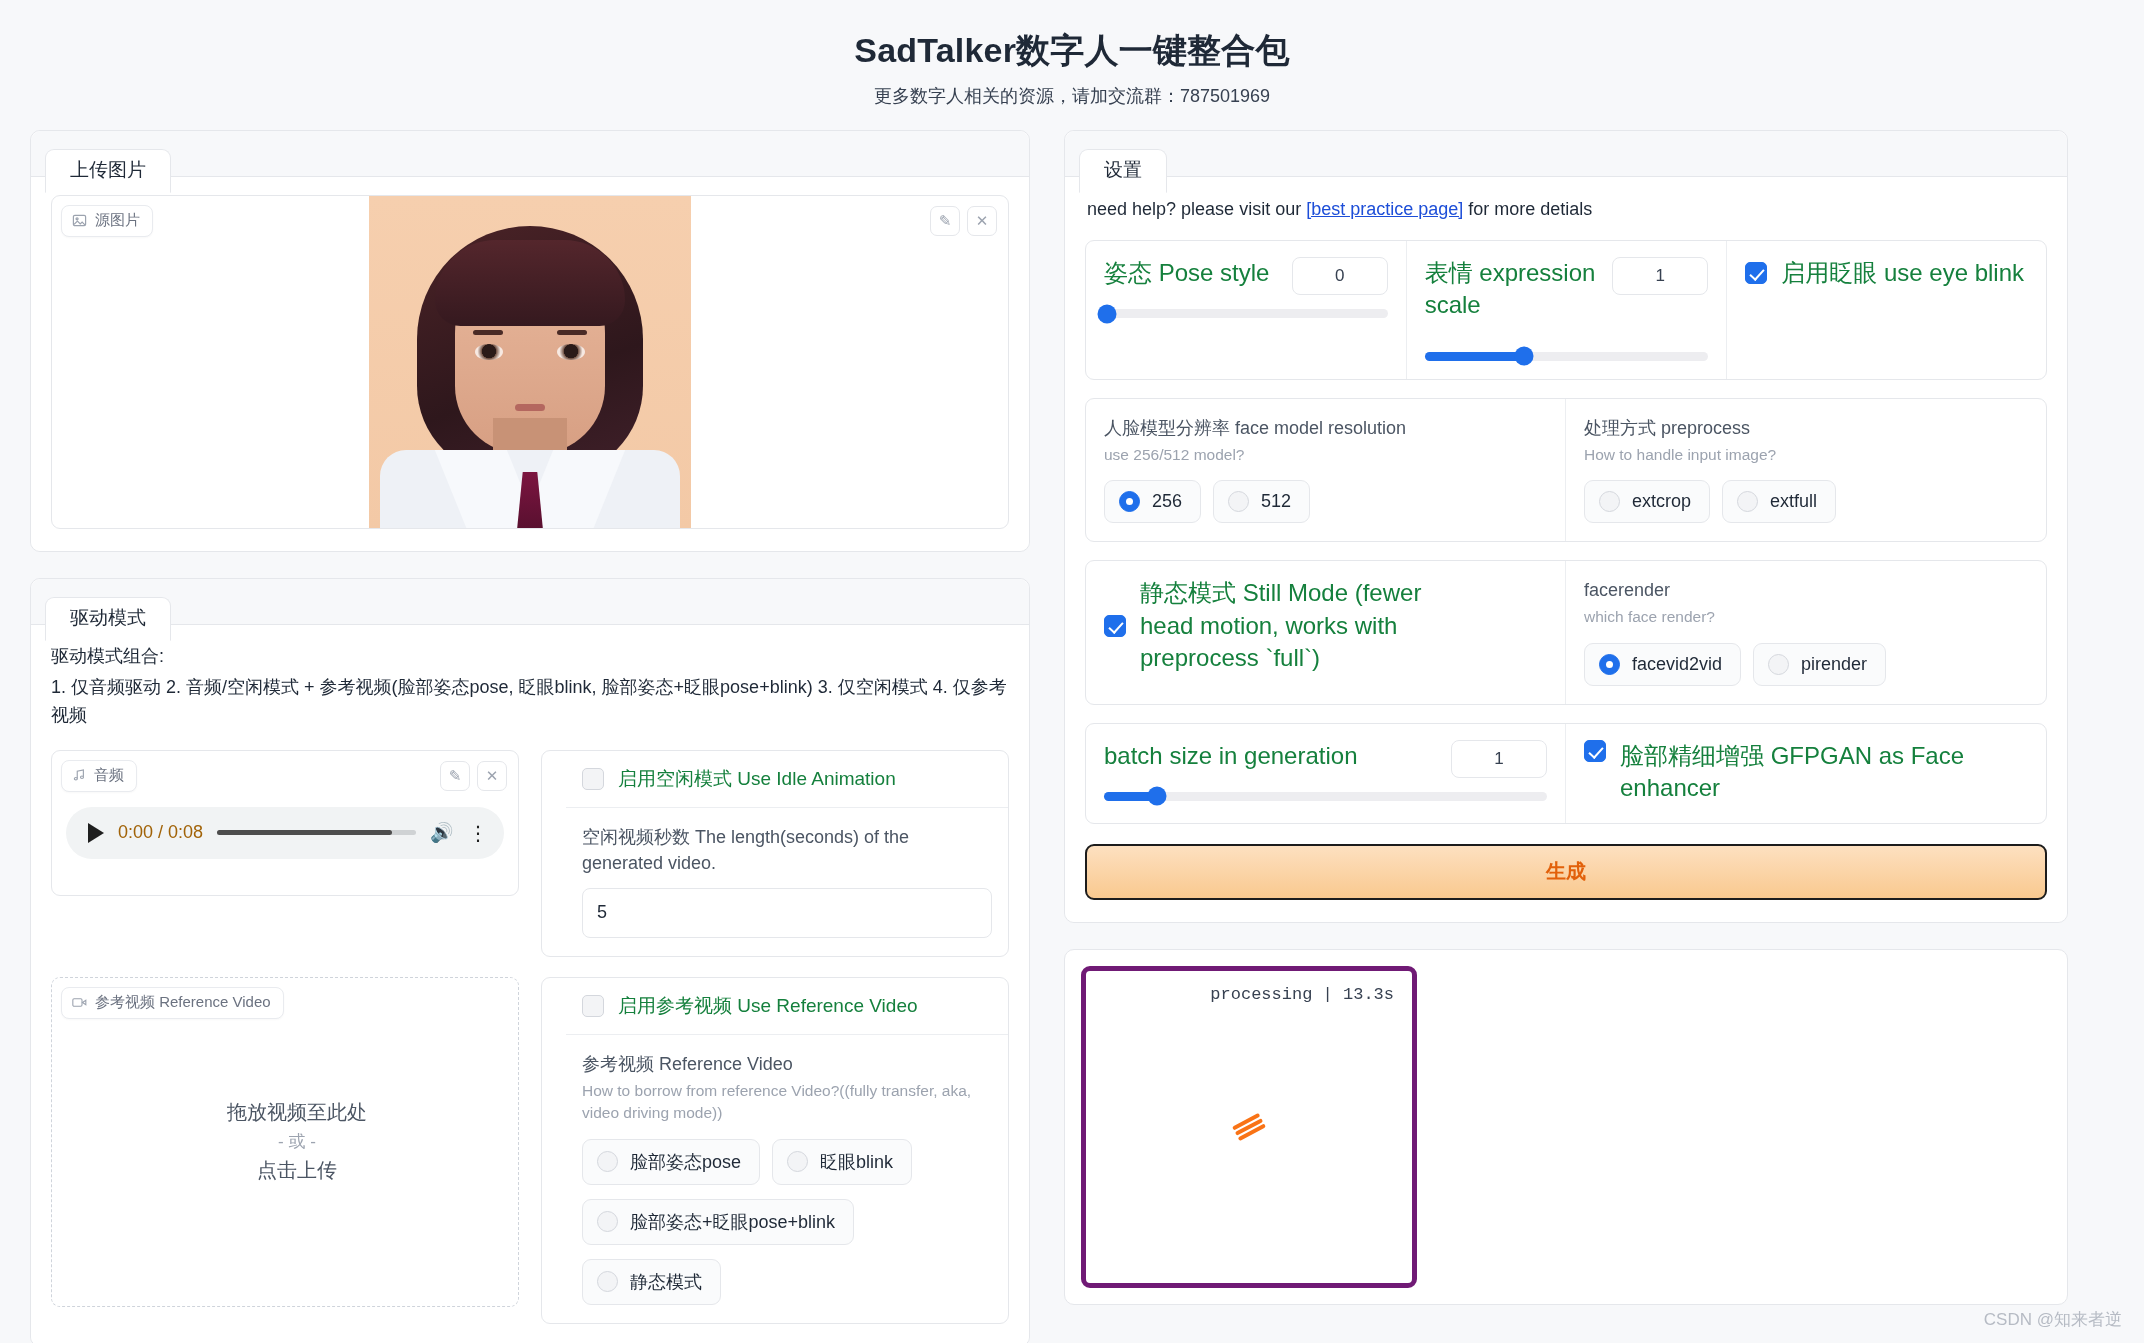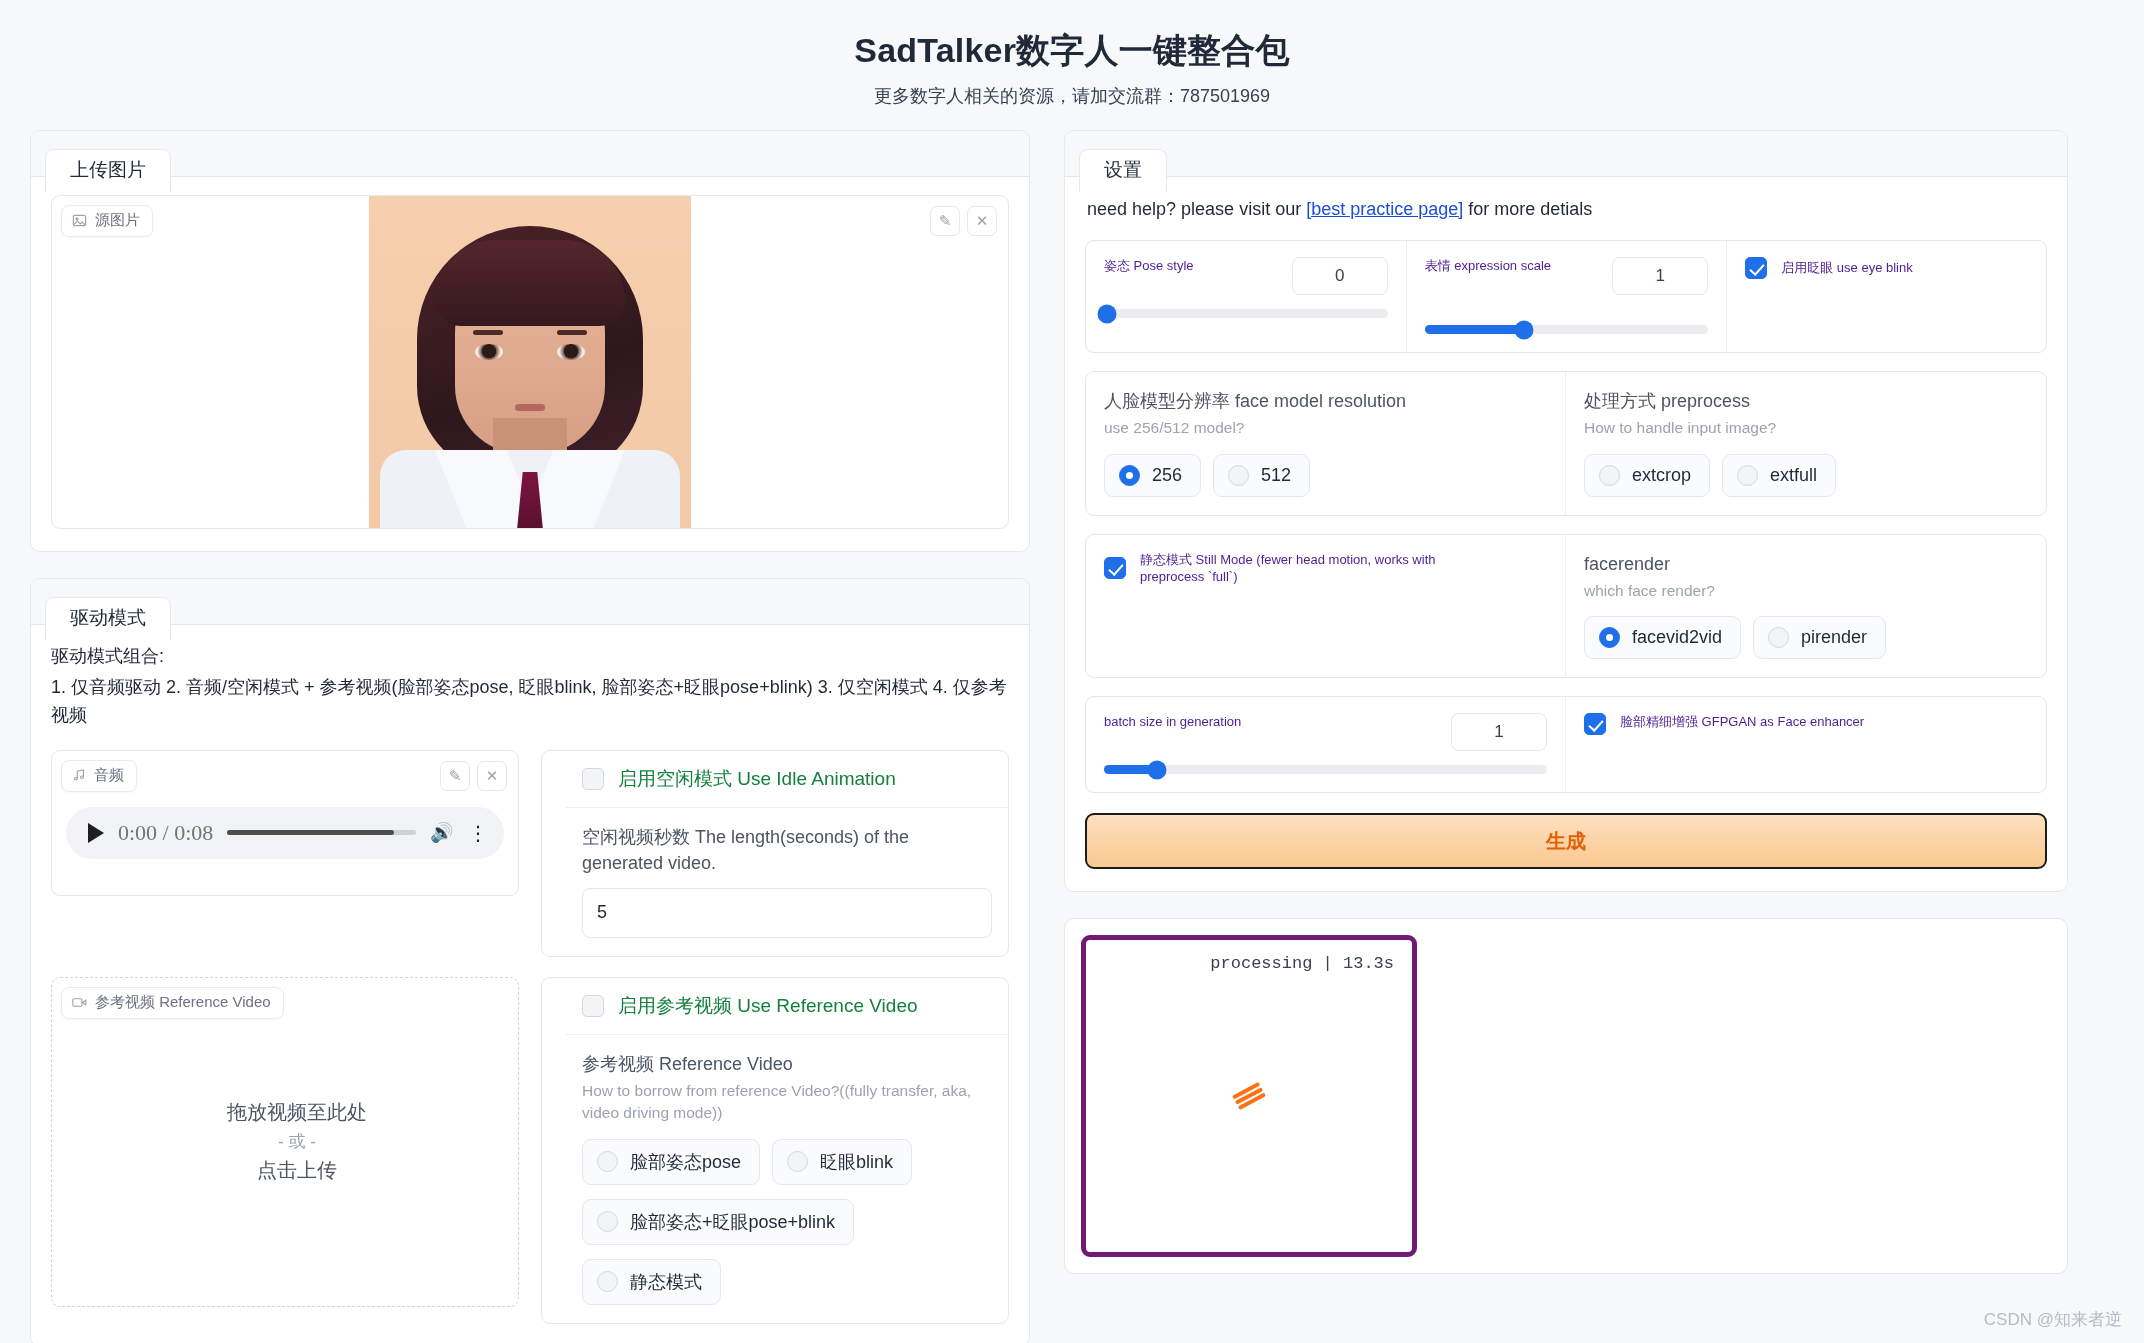--- a/index.html
+++ b/index.html
@@ -166,21 +166,21 @@
     height: 52px; border-radius: 26px; background: #f1f3f4;
     display: flex; align-items: center; padding: 0 16px; gap: 14px;
   }
   .play-tri {
     width: 0; height: 0;
     border-left: 16px solid #1f1f1f;
     border-top: 10px solid transparent;
     border-bottom: 10px solid transparent;
     margin-left: 6px;
   }
-  .audio-time { font-size: 22px; color: #737373; font-family: Liberation Serif, serif; }
+  .audio-time { font-size: 18px; color: #a16207; font-family: Liberation Sans, sans-serif; }
   .audio-track { flex: 1; height: 5px; border-radius: 3px; background: #cfd2d4; position: relative; }
   .audio-track .fill { position:absolute; left:0; top:0; height:5px; width:88%; border-radius:3px; background:#4d4d4d; }
   .spk { color:#1f1f1f; font-size: 19px; }
   .kebab { color:#1f1f1f; font-size: 20px; letter-spacing: 0; line-height: .6; }
 
   
   .panel-head {
     display: flex; align-items: center; gap: 14px;
     padding: 15px 16px;
     border-bottom: 1px solid #eceef1;
@@ -251,21 +251,21 @@
     border: 1px solid #e5e7eb; border-radius: 9px;
     background: #fff; margin-top: 18px;
     overflow: hidden;
   }
   .setcell { padding: 16px 18px 18px 18px; border-right: 1px solid #eceef1; }
   .setcell:last-child { border-right: none; }
 
   .slidecell-head {
     display: flex; align-items: flex-start; justify-content: space-between; gap: 14px;
   }
-  .slide-label { font-size: 13px; color: #4c1d95; line-height: 1.35; max-width: 230px; }
+  .slide-label { font-size: 24px; color: #15803d; line-height: 1.35; max-width: 230px; }
   .numbox {
     width: 96px; height: 38px; flex: none;
     border: 1px solid #e5e7eb; border-radius: 8px; background: #fff;
     display: flex; align-items: center; justify-content: center;
     font-size: 17px; color: #374151;
   }
   .slider { margin-top: 14px; height: 9px; border-radius: 5px; background: #ededf0; position: relative; }
   .slider .sfill { position: absolute; left: 0; top: 0; height: 9px; border-radius: 5px; background: #1f6feb; }
   .slider .knob {
     position: absolute; top: 50%; transform: translate(-50%,-50%);

